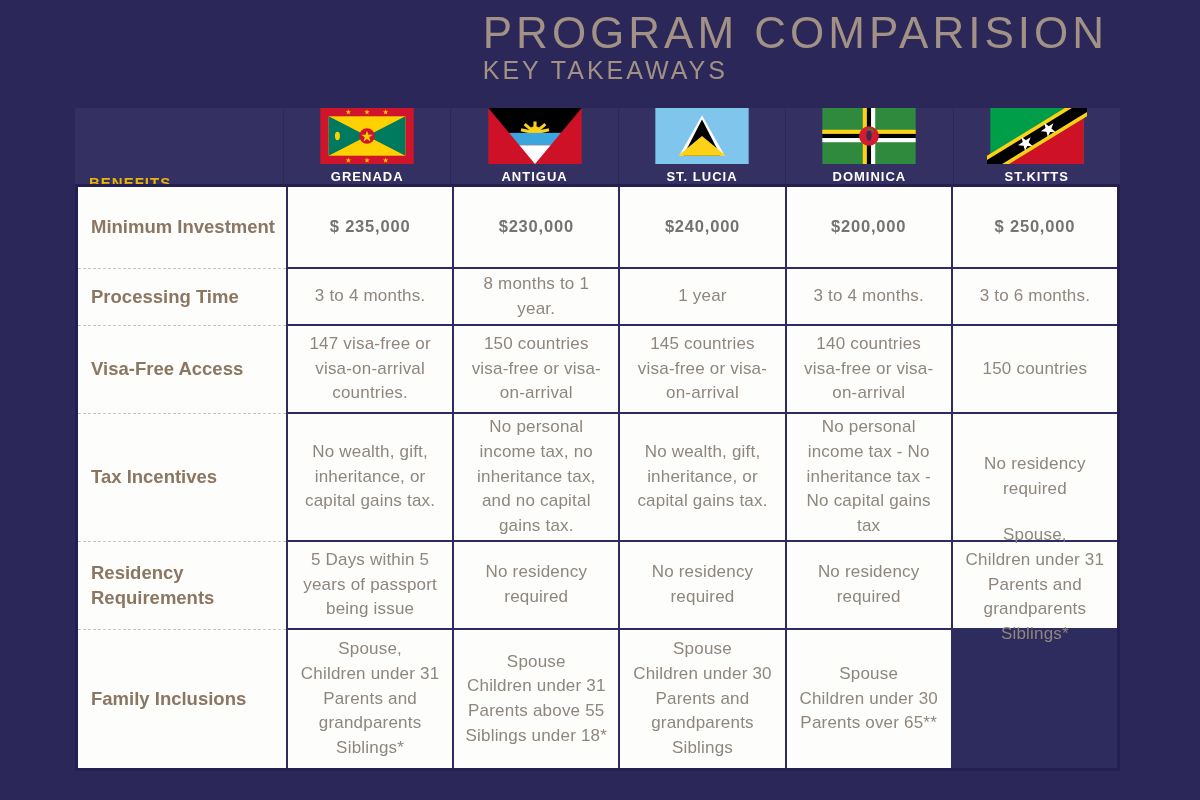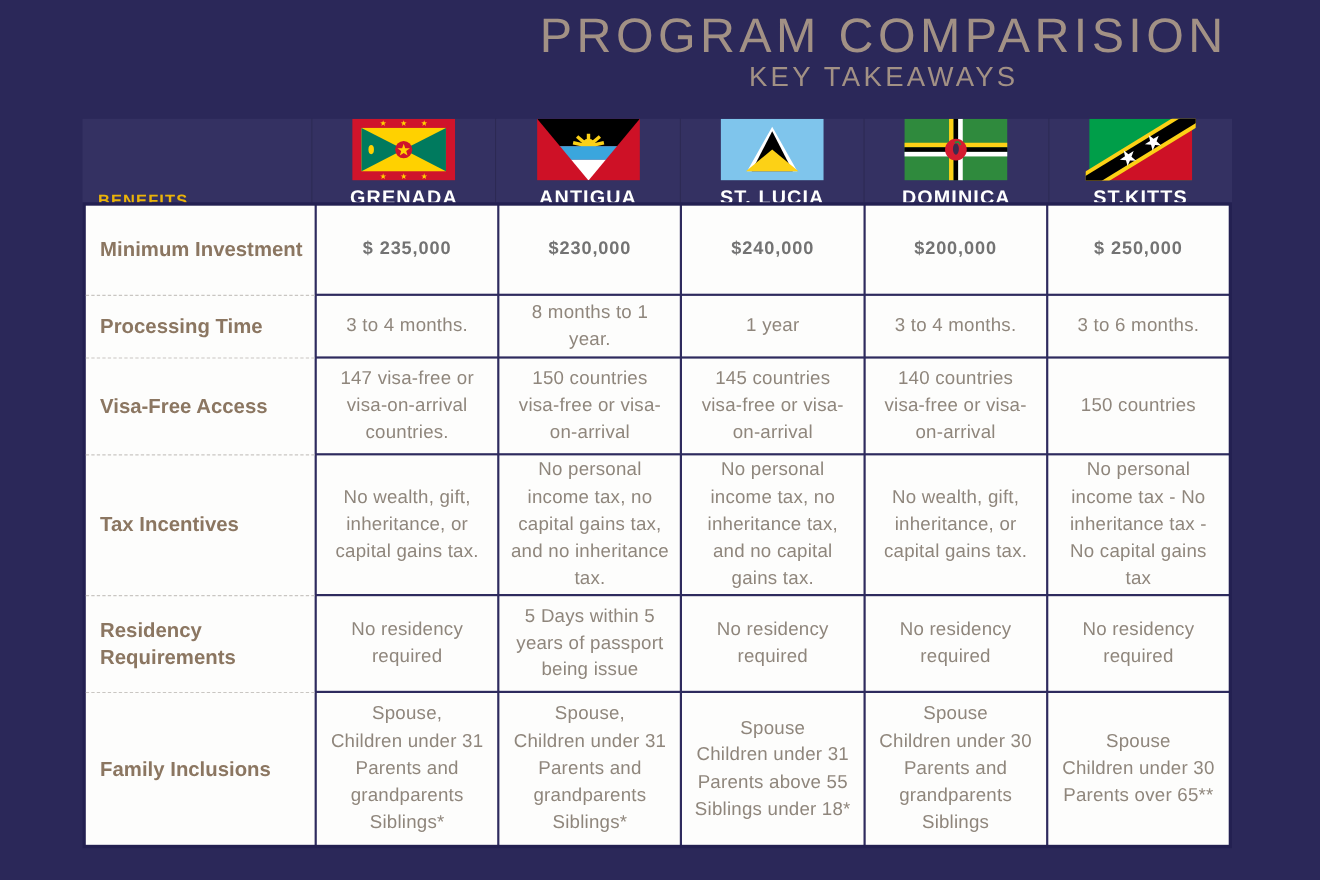--- a/index.html
+++ b/index.html
@@ -2,21 +2,21 @@
 <html><head>
 <meta charset="utf-8">
 <style>
   html,body{margin:0;padding:0;}
   body{
     width:1200px;height:800px;position:relative;overflow:hidden;
     background:#2b2859;
     font-family:"Liberation Sans", sans-serif;
   }
   
-  .title-block{position:absolute;top:10px;right:84px;text-align:center;}
+  .title-block{position:absolute;top:10px;right:92px;text-align:left;}
   .main-title{
     color:#a29185;font-size:44px;font-weight:400;letter-spacing:4px;
     line-height:1.05;white-space:nowrap;
   }
   .sub-title{
     color:#a29185;font-size:25px;font-weight:400;letter-spacing:3px;
     white-space:nowrap;
   }
   
   .band{
@@ -29,21 +29,21 @@
   }
   .band .country-cell{
     display:flex;flex-direction:column;align-items:center;
     border-left:1px solid rgba(0,0,0,0.15);
   }
   .band .country-cell svg{display:block;margin-top:0;}
   .hdr-text{
     color:#eab308;font-weight:700;font-size:15px;letter-spacing:1px;
   }
   .country-name{
-    color:#ffffff;font-weight:700;font-size:18px;letter-spacing:1px;
+    color:#ffffff;font-weight:700;font-size:13px;letter-spacing:1px;
     margin-top:5px;
   }
   
   .table{
     position:absolute;left:75px;top:184px;width:1045px;box-sizing:border-box;
     display:grid;
     grid-template-columns:208px repeat(5,1fr);
     grid-template-rows:80px 55px 86px 126px 86px 138px;
     gap:2px;background:#2e2b5e;border:3px solid #232051;
   }
@@ -191,21 +191,20 @@
   <div class="cell">3 to 4 months.</div>
   <div class="cell">3 to 6 months.</div>
 
   <div class="cell">147 visa-free or visa-on-arrival countries.</div>
   <div class="cell">150 countries visa-free or visa-on-arrival</div>
   <div class="cell">145 countries visa-free or visa-on-arrival</div>
   <div class="cell">140 countries visa-free or visa-on-arrival</div>
   <div class="cell">150 countries</div>
 
   <div class="cell">No wealth, gift, inheritance, or capital gains tax.</div>
-  <div class="cell">No personal income tax, no capital gains tax, and no inheritance tax.</div>
   <div class="cell">No personal income tax, no inheritance tax, and no capital gains tax.</div>
   <div class="cell">No wealth, gift, inheritance, or capital gains tax.</div>
   <div class="cell">No personal income tax - No inheritance tax - No capital gains tax</div>
 
   <div class="cell">No residency required</div>
   <div class="cell">5 Days within 5 years of passport being issue</div>
   <div class="cell">No residency required</div>
   <div class="cell">No residency required</div>
   <div class="cell">No residency required</div>
 

